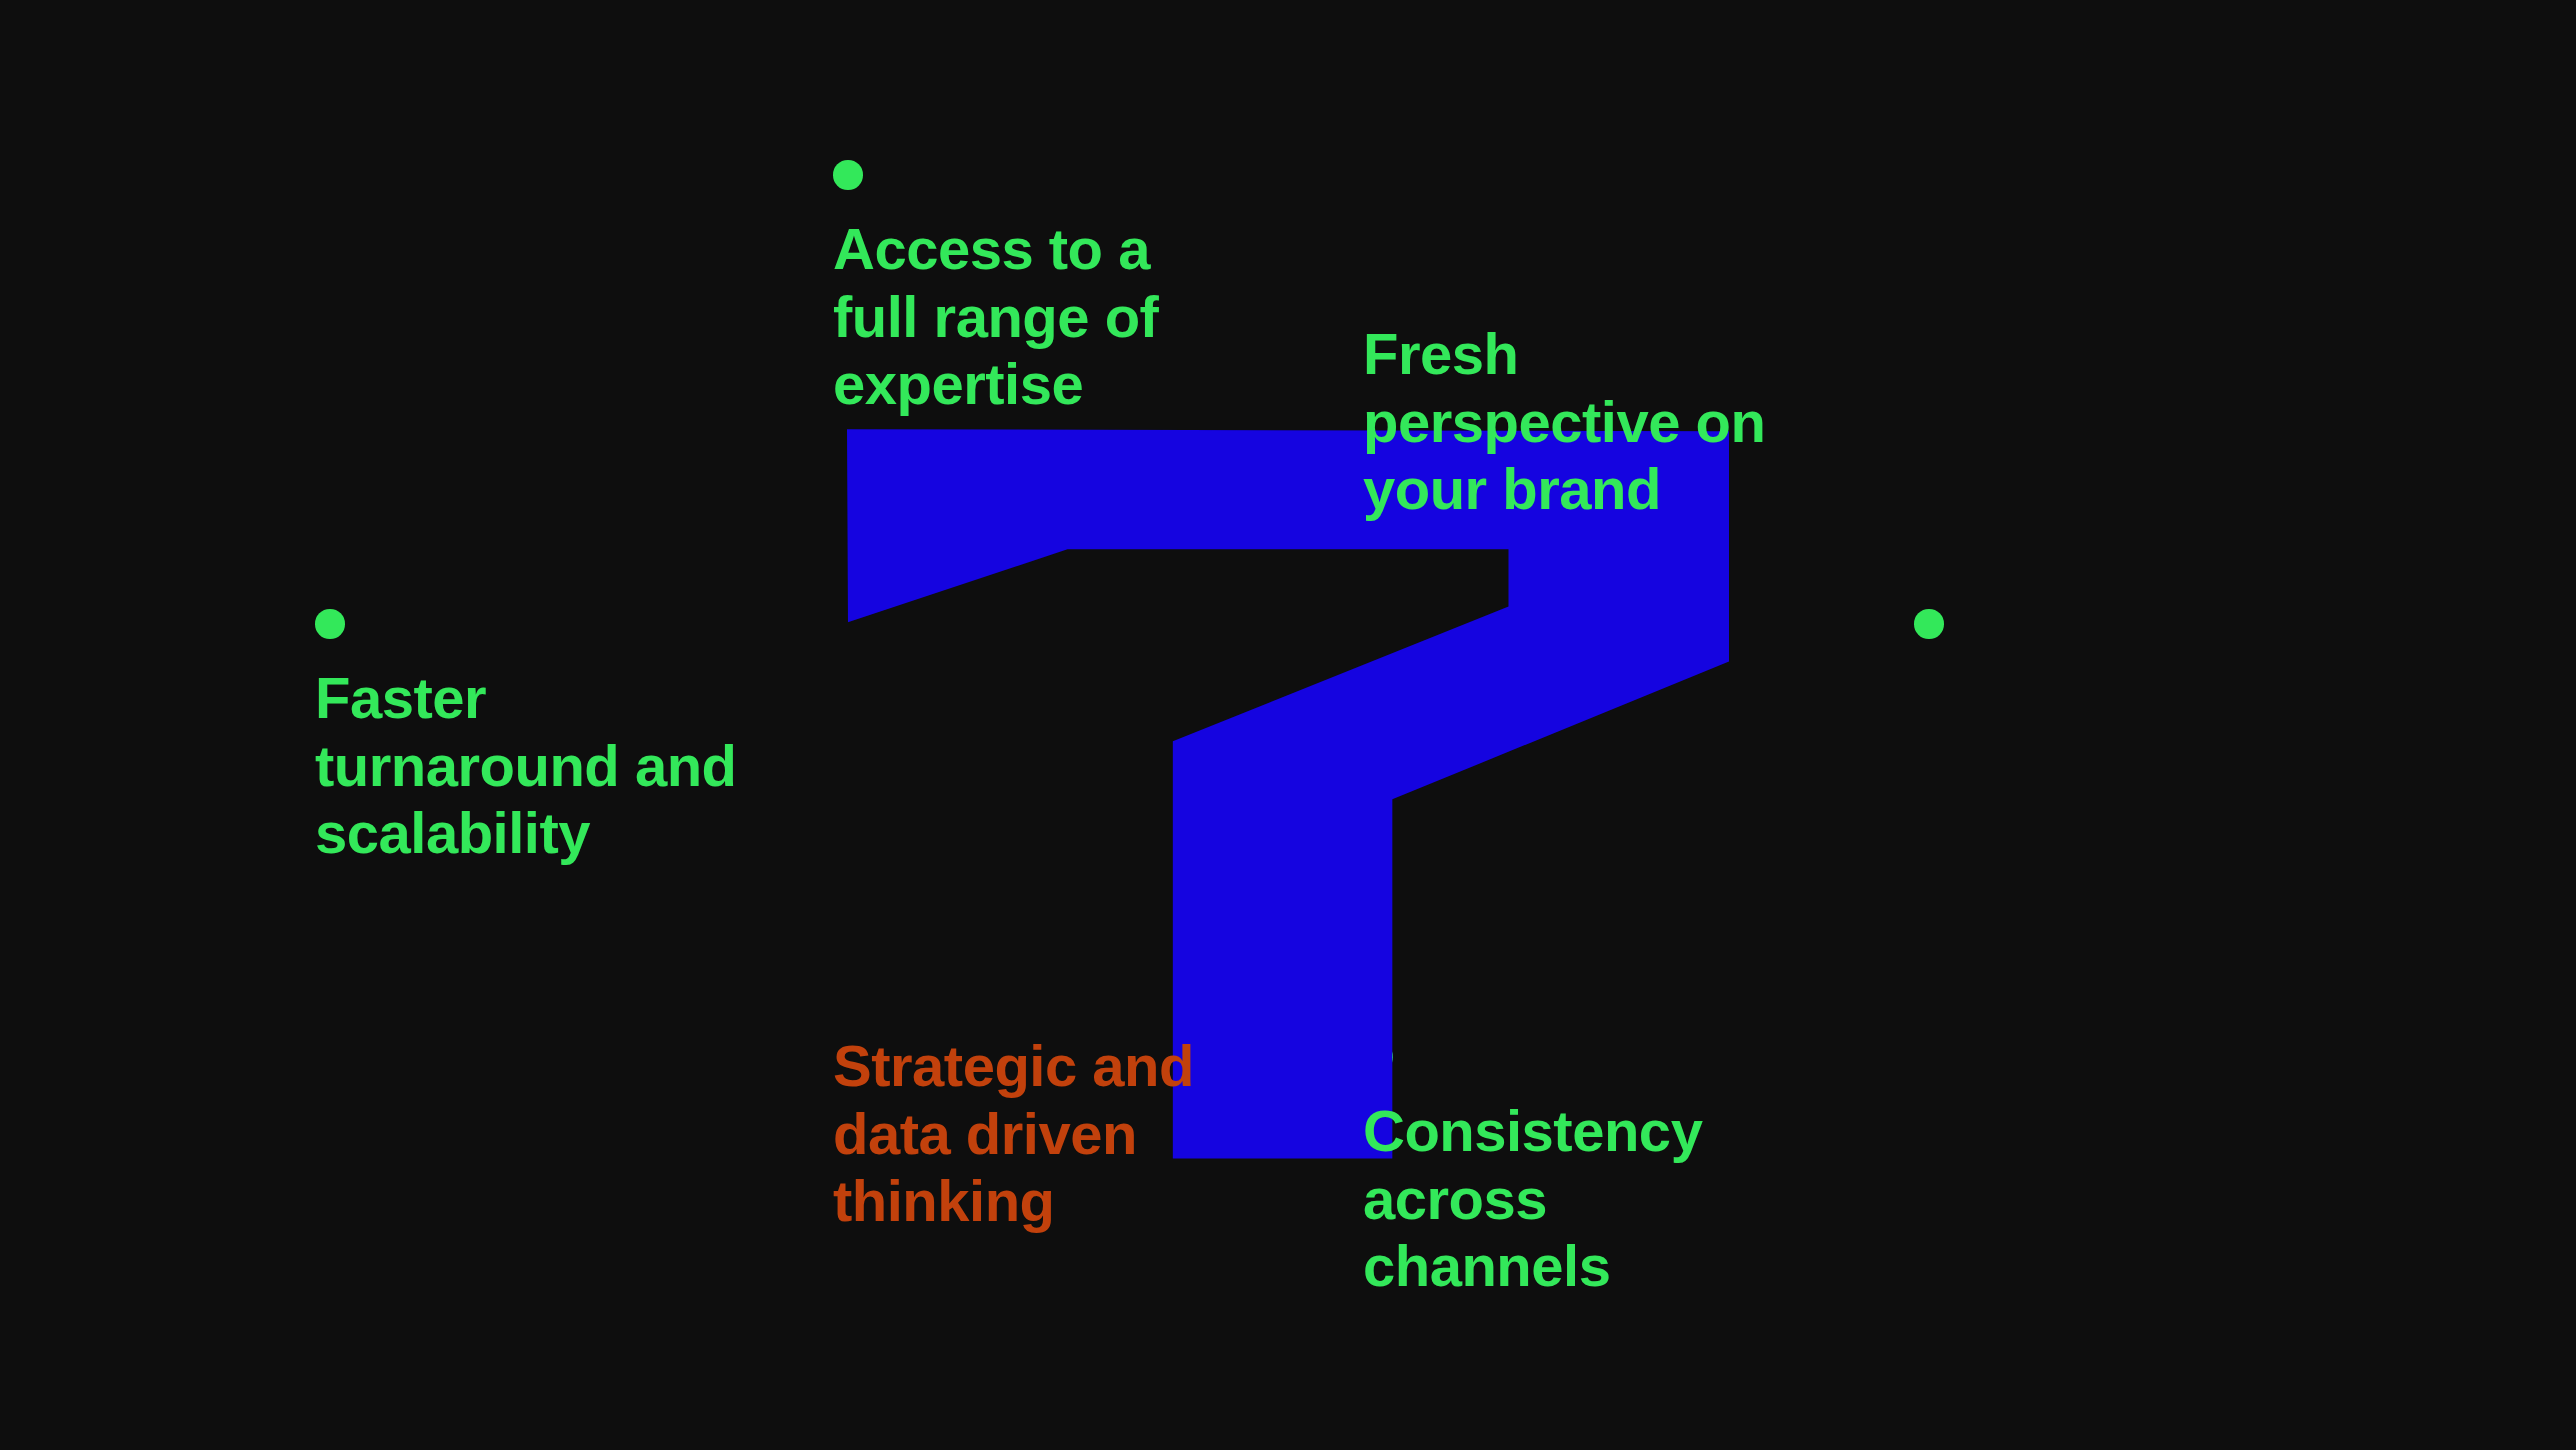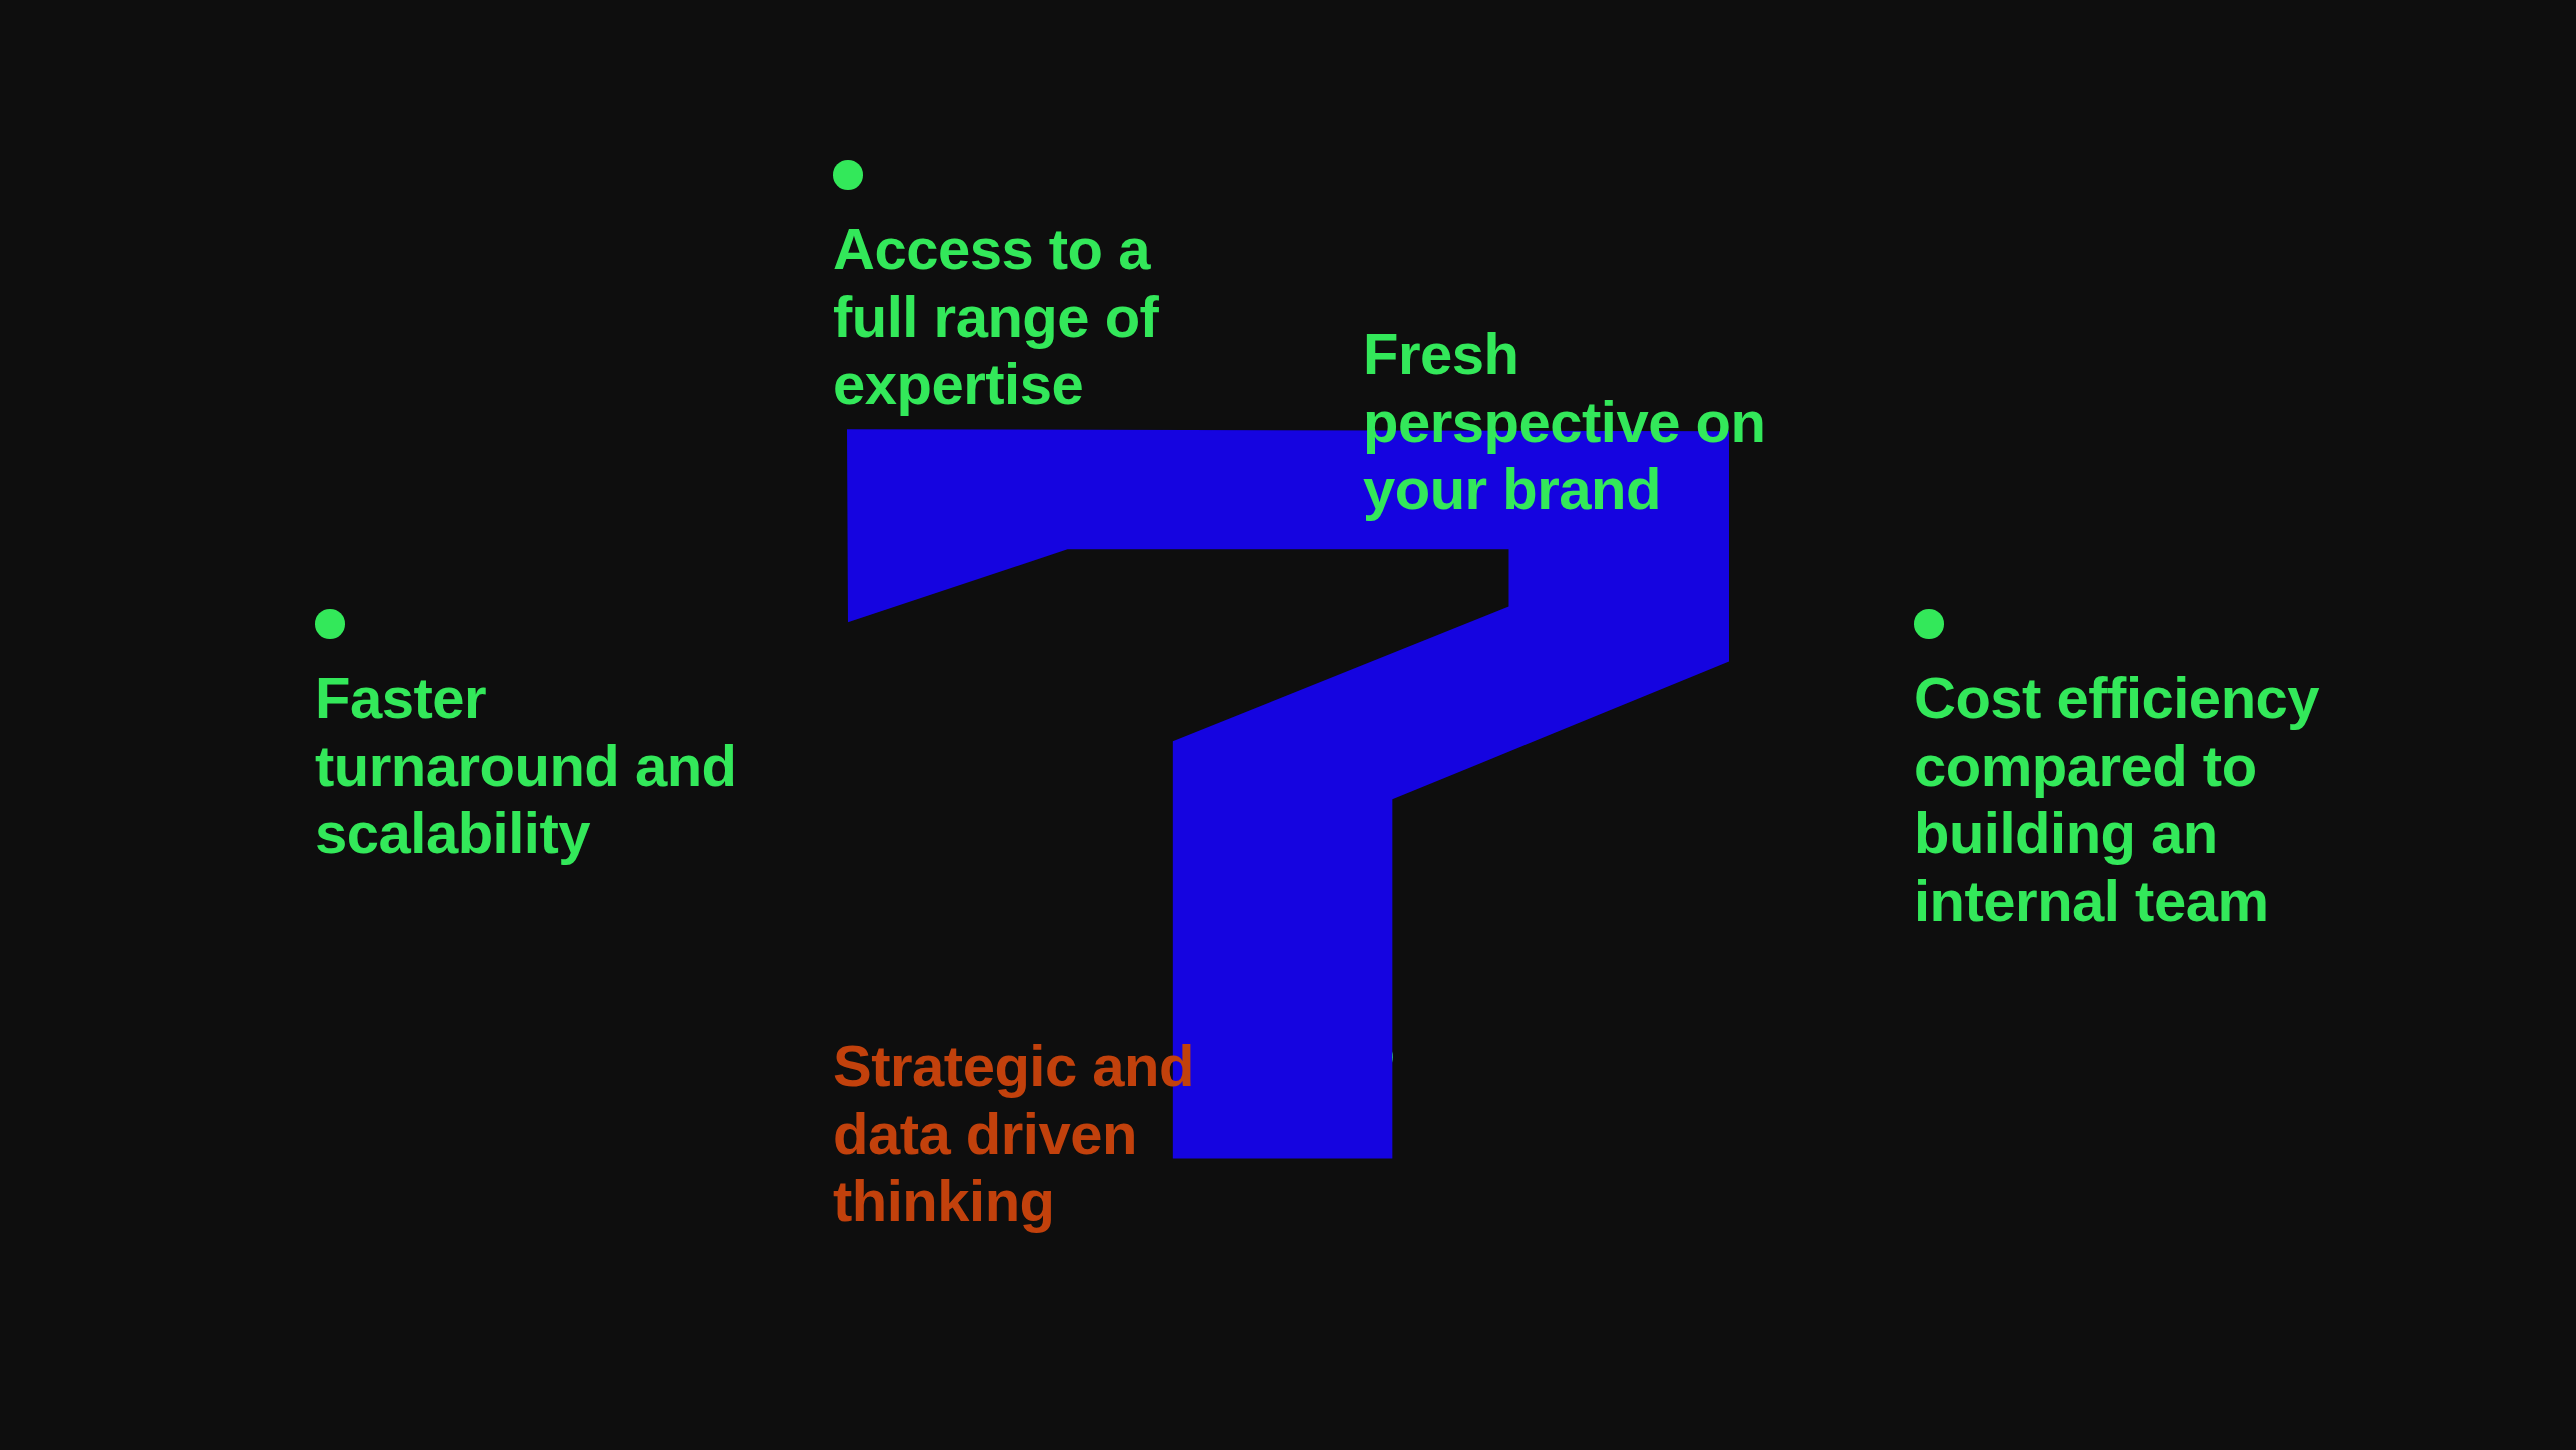--- a/index.html
+++ b/index.html
@@ -109,27 +109,28 @@
   </div>
 
   <div class="callout layer-over" id="callout-fresh">
     <span class="label" style="color: rgb(51, 232, 90);">Fresh
 perspective on
 your brand</span>
   </div>
 
   <div class="callout layer-under" id="callout-cost">
     <span class="dot" style="background: rgb(51, 232, 90);"></span>
-    <span class="label" style="color: rgb(51, 232, 90);">Cost efficiency
-compared to
-building an
-internal team</span>
   </div>
 
   <div class="callout layer-over" id="callout-strategic">
     <span class="label" style="color: #c2410c;">Strategic and
 data driven
 thinking</span>
   </div>
 
+  <div class="callout layer-over" id="callout-consistency">
+    <span class="label" style="color: rgb(51, 232, 90);">Consistency
+across
+channels</span>
+  </div>
 
 </div>
 
 
 </body></html>

